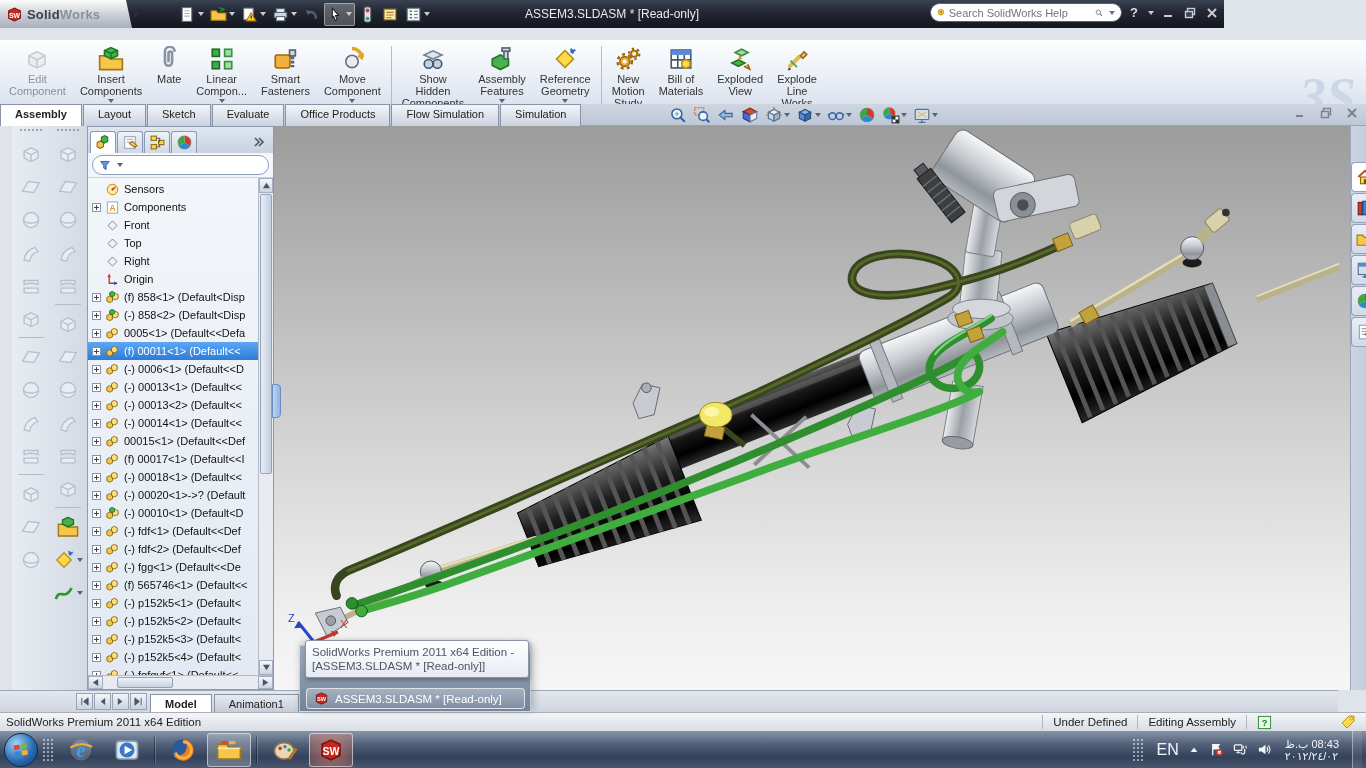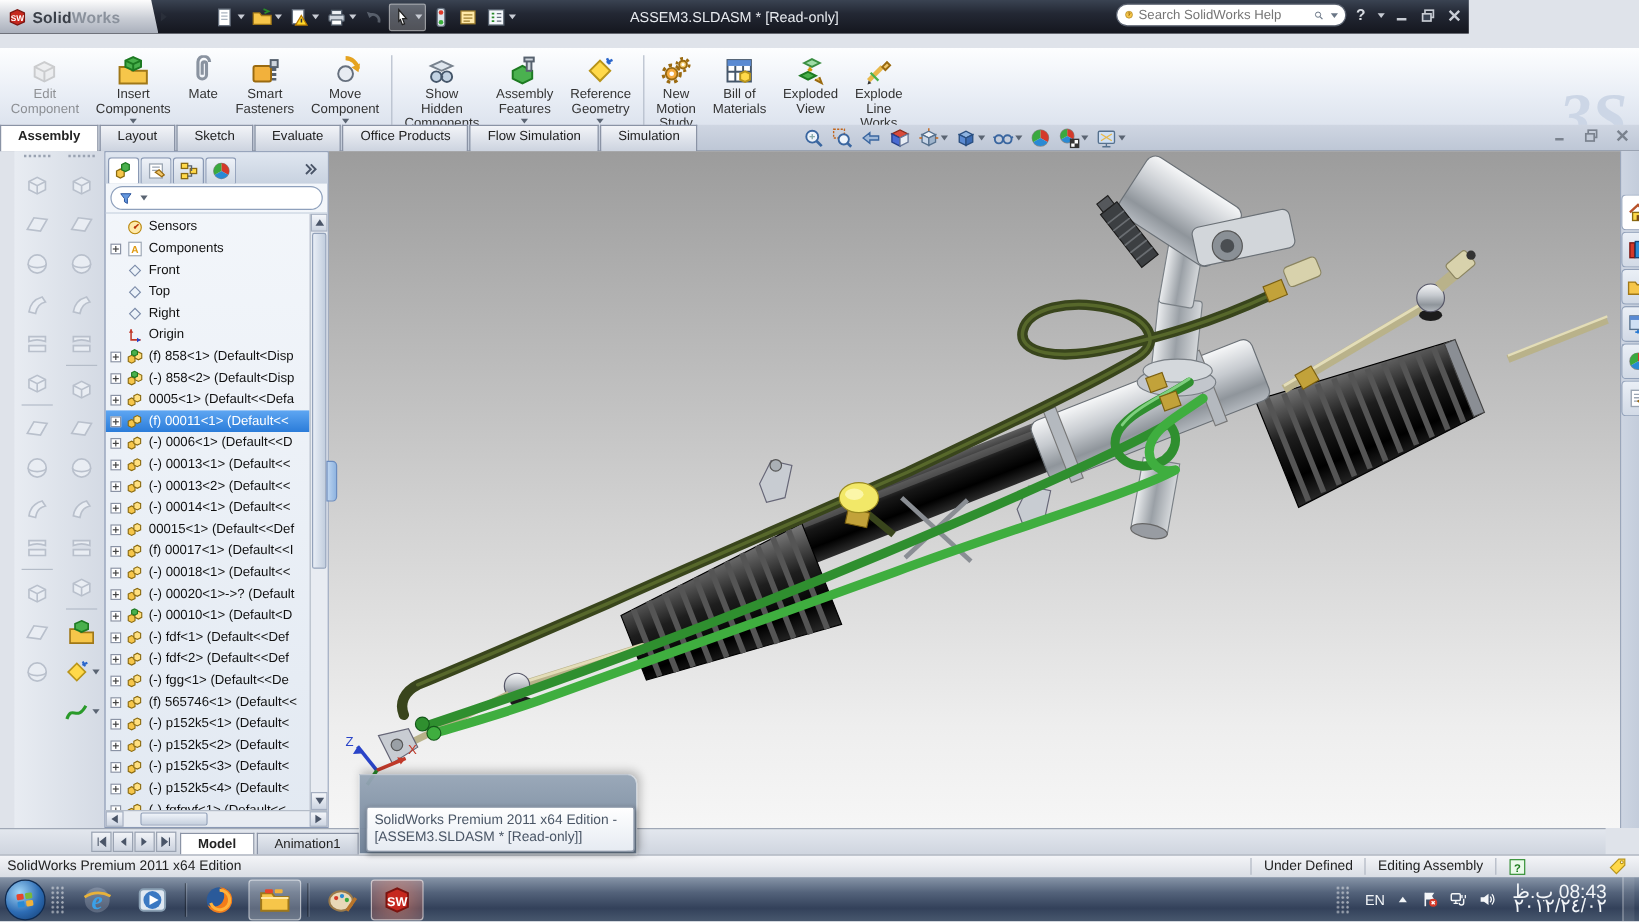--- a/index.html
+++ b/index.html
@@ -137,32 +137,32 @@
   #startorb { width:34px; height:34px; margin-left:4px; border-radius:50%;
     background:radial-gradient(circle at 35% 30%, #9fd4f6, #2d6cb4 55%, #123a6e); border:1px solid #0e2a50;
     display:flex; align-items:center; justify-content:center; }
   .tsep { width:2px; height:28px; margin:0 4px; border-left:1px solid rgba(0,0,0,.35); border-right:1px solid rgba(255,255,255,.2); }
   .dotgrid { width:12px; height:24px; margin:0 4px;
     background-image:radial-gradient(circle, rgba(255,255,255,.5) 1px, transparent 1.2px); background-size:4px 4px; }
   .tbtn { width:44px; height:34px; display:flex; align-items:center; justify-content:center; border-radius:3px; margin:0 1px; }
   .tbtn.pressed { background:rgba(255,255,255,.22); border:1px solid rgba(255,255,255,.5); }
   .tbtn.active-sw { background:radial-gradient(circle, rgba(255,140,110,.55), rgba(255,120,90,.2)); border:1px solid rgba(255,255,255,.55); }
   #tray { margin-left:auto; display:flex; align-items:center; gap:9px; color:#f2f5f8; padding-right:4px; }
-  #tray .lang { font-size:12px; }
-  #clock { text-align:right; font-size:16px; line-height:12px; padding:0 4px; }
+  #tray .lang { font-size:16px; }
+  #clock { font-size:11px; line-height:12px; padding:0 4px; }
   #showdesk { width:10px; height:37px; border-left:1px solid rgba(255,255,255,.4); background:rgba(255,255,255,.08); }
 
   
   #peek-panel { position:absolute; left:299px; top:645px; width:232px; height:67px; z-index:20;
     background:linear-gradient(rgba(150,165,182,.96), rgba(110,128,150,.96)); border:1px solid rgba(255,255,255,.55);
     border-radius:0 8px 0 0; box-shadow:2px -2px 8px rgba(0,0,0,.25); }
   #peek-item { position:absolute; left:6px; top:42px; width:219px; height:21px; display:flex; align-items:center; gap:6px;
     padding:0 7px; border:1px solid rgba(255,255,255,.7); border-radius:4px;
     background:linear-gradient(rgba(255,255,255,.30), rgba(255,255,255,.08)); color:#fff; font-size:11.5px; white-space:nowrap; }
-  #tooltip { position:absolute; left:305px; top:672px; width:224px; height:38px; z-index:21;
+  #tooltip { position:absolute; left:305px; top:640px; width:224px; height:38px; z-index:21;
     background:linear-gradient(#ffffff,#e6ebf2); border:1px solid #8a95a5; border-radius:3px;
     box-shadow:1px 2px 4px rgba(0,0,0,.3); color:#4a5666; font-size:11.5px; line-height:14px; padding:4px 6px; }
 </style>
 </head>
 <body>
 
 <div id="screen">
 
   <div id="titlebar">
     <div id="logo-area">
@@ -293,20 +293,33 @@
 Components</div>
           <div class="rdrop"></div>
         </div>
         <div class="rbtn">
           <div class="ricon">
             <svg width="26" height="26" viewBox="0 0 16 16">
               <path d="M11.5,3.5 a3,3 0 0 0 -6,0 v6.5 a2.2,2.2 0 0 0 4.4,0 V4.5 a1.1,1.1 0 0 0 -2.2,0 V10" fill="none" stroke="#8a93a0" stroke-width="1.6"></path>
             </svg>
           </div>
           <div class="rlabel">Mate</div>
+        </div>
+        <div class="rbtn">
+          <div class="ricon">
+            <svg width="26" height="26" viewBox="0 0 16 16">
+              <rect x="2" y="2" width="4.4" height="4.4" fill="#3fae49" stroke="#1a6e22"></rect>
+              <rect x="2" y="9.6" width="4.4" height="4.4" fill="#3fae49" stroke="#1a6e22"></rect>
+              <rect x="9.6" y="2" width="4.4" height="4.4" fill="#9fdca6" stroke="#3a8e42"></rect>
+              <rect x="9.6" y="9.6" width="4.4" height="4.4" fill="#9fdca6" stroke="#3a8e42"></rect>
+            </svg>
+          </div>
+          <div class="rlabel">Linear
+Compon...</div>
+          <div class="rdrop"></div>
         </div>
         <div class="rbtn">
           <div class="ricon">
             <svg width="26" height="26" viewBox="0 0 16 16">
               <rect x="2" y="5.5" width="9" height="8" rx="1" fill="#f2b13c" stroke="#9a6a10"></rect>
               <rect x="10.8" y="2.5" width="3.6" height="3.6" fill="#cfd6de" stroke="#56616e"></rect>
               <path d="M12.6,6.5 v6.5" stroke="#56616e" stroke-width="2.2" stroke-dasharray="1.6,1"></path>
             </svg>
           </div>
           <div class="rlabel">Smart

